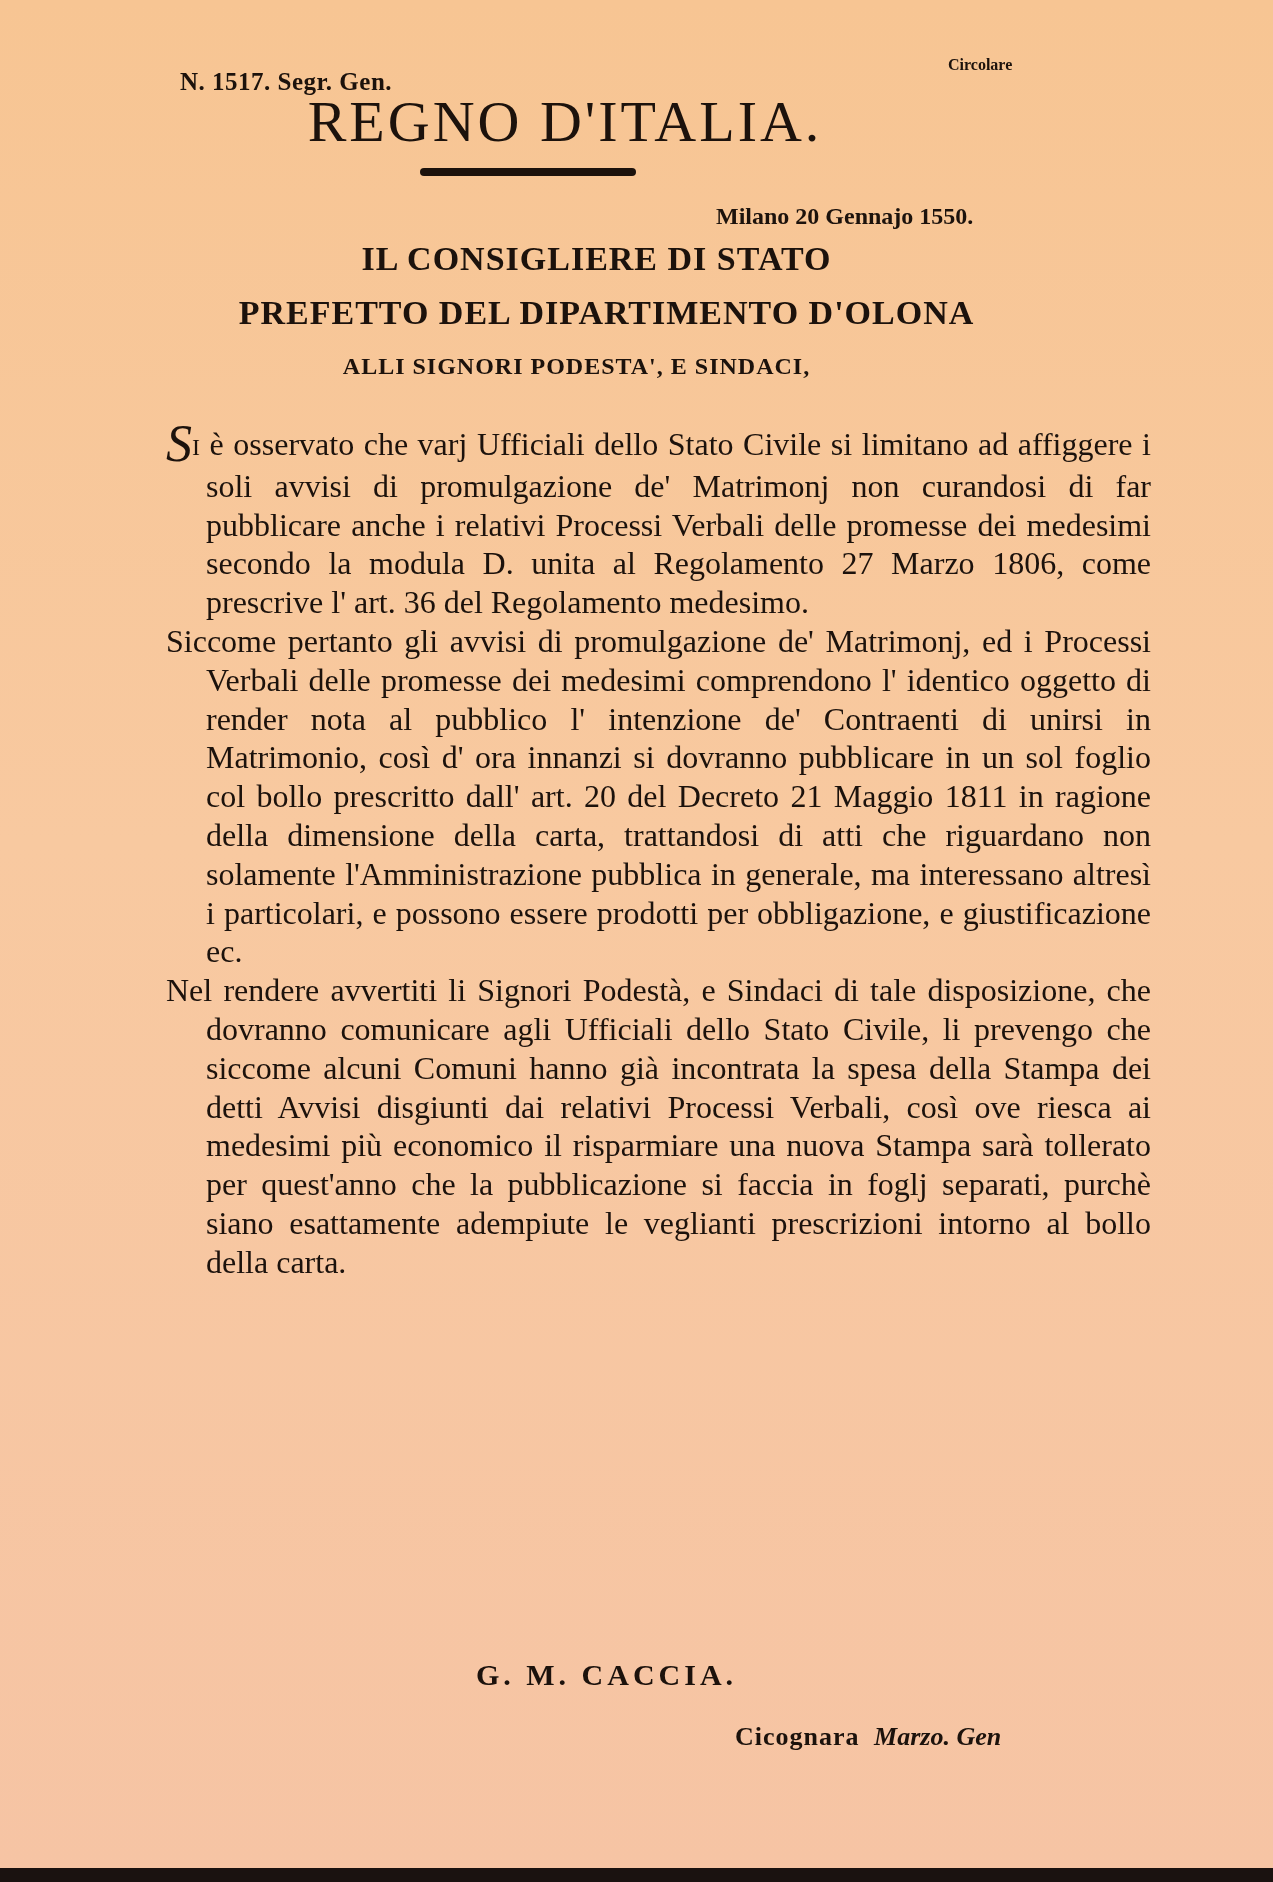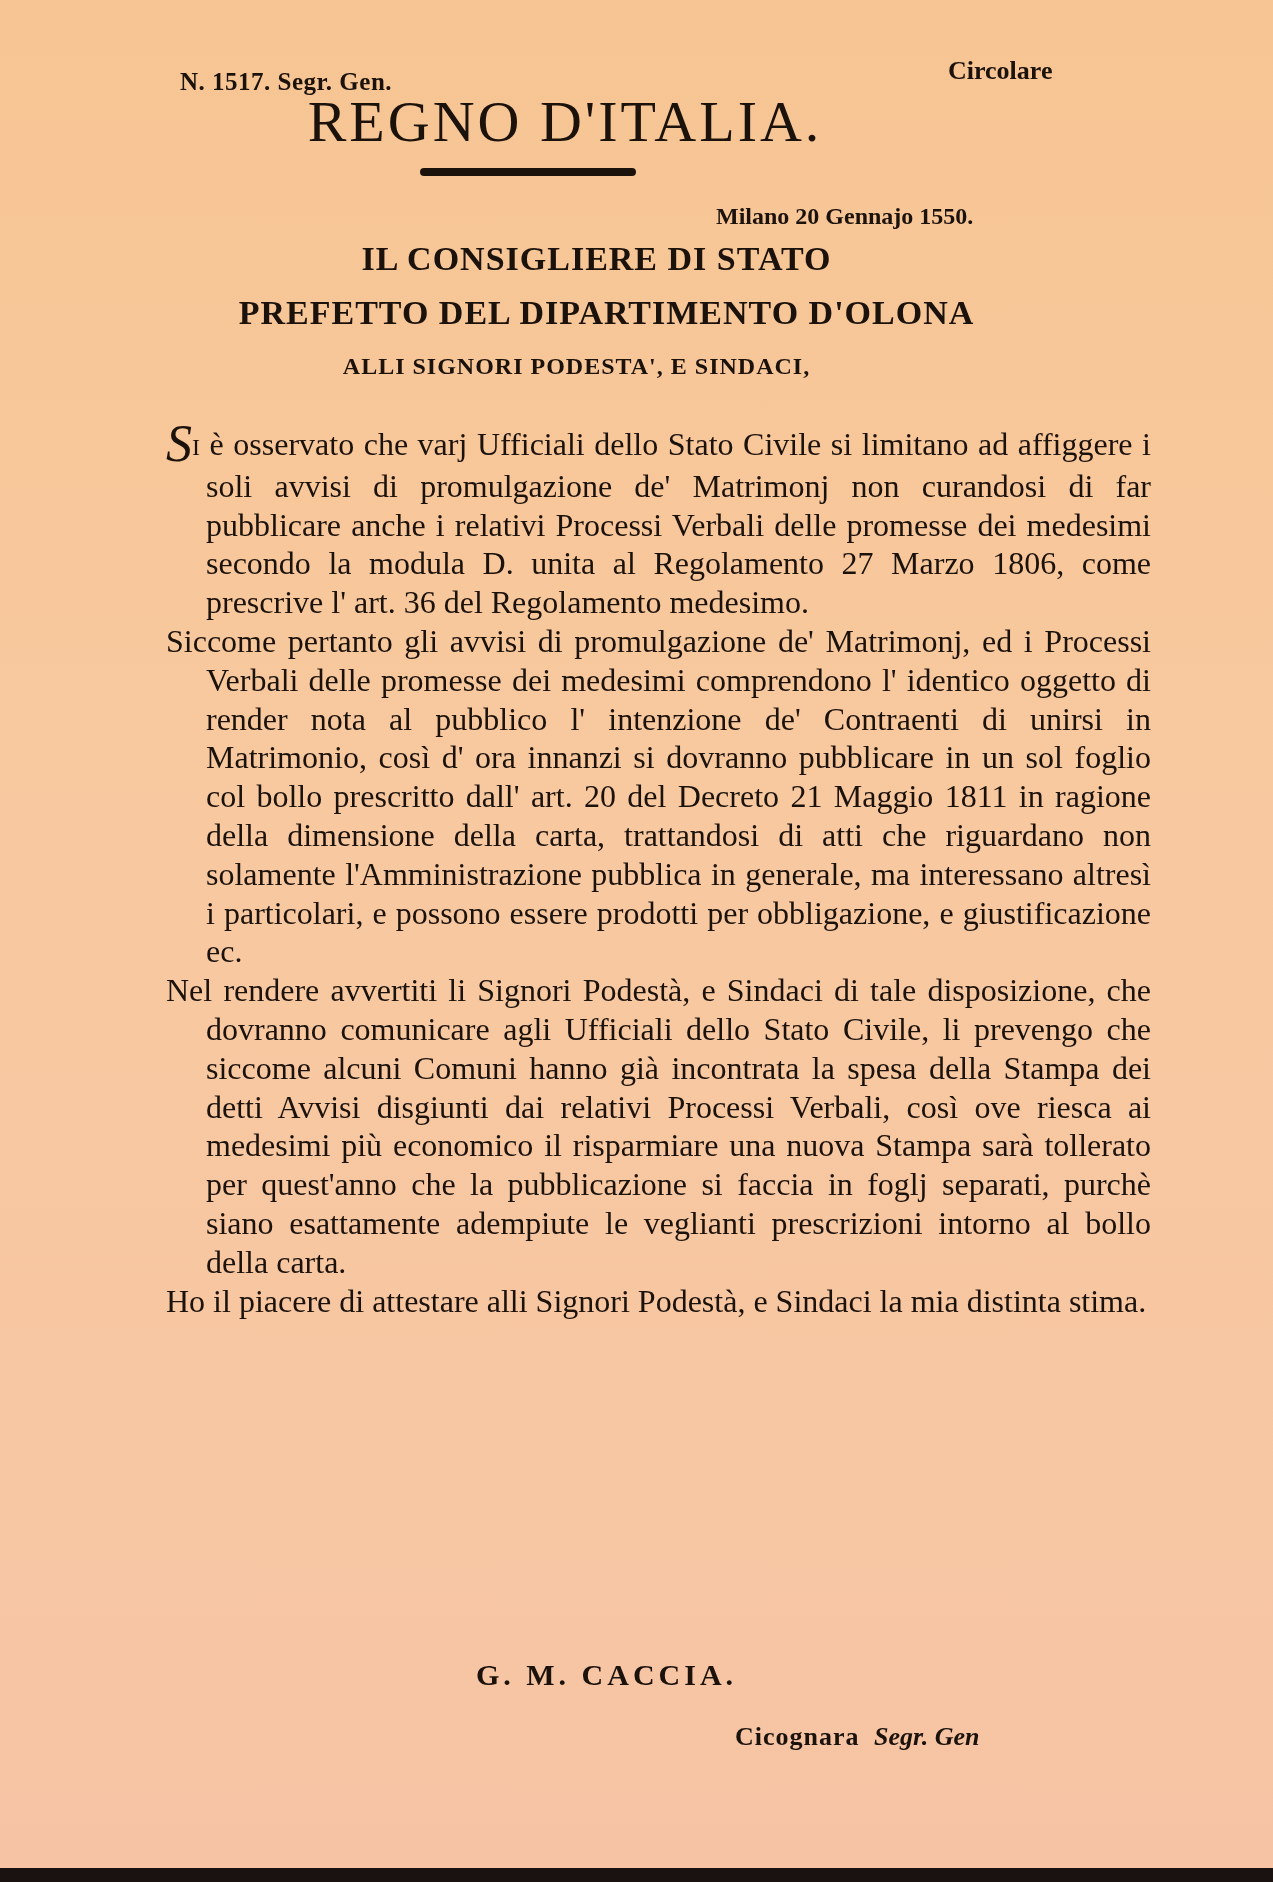--- a/index.html
+++ b/index.html
@@ -32,21 +32,21 @@
       position: absolute;
       left: 180px; top: 68px;
       font-size: 25px;
       font-weight: bold;
       letter-spacing: 0.5px;
       font-family: Liberation Serif, serif;
     }
     .circ {
       position: absolute;
       left: 948px; top: 56px;
-      font-size: 26px;
+      font-size: 16px;
       font-weight: bold;
     }
     .kingdom {
       position: absolute;
       left: 0; width: 1170px;
       top: 88px;
       text-align: center;
       font-size: 58px;
       letter-spacing: 3px;
       transform: scaleX(1.0);
@@ -143,23 +143,22 @@
   <div class="dateline">Milano 20 Gennajo 1550.</div>
 
   <div class="h1 h-consigliere">IL CONSIGLIERE DI STATO</div>
   <div class="h1 h-prefetto">PREFETTO DEL DIPARTIMENTO D'OLONA</div>
   <div class="h-alli">ALLI SIGNORI PODESTA', E SINDACI,</div>
 
   <div class="body-text">
     <p class="para"><span class="dropcap">S</span><span class="smallcap-i">I</span><span> è osservato che varj Ufficiali dello Stato Civile si limitano ad affiggere i soli avvisi di promulgazione de' Matrimonj non curandosi di far pubblicare anche i relativi Processi Verbali delle promesse dei medesimi secondo la modula D. unita al Regolamento 27 Marzo 1806, come prescrive l' art. 36 del Regolamento medesimo.</span></p>
     <p class="para">Siccome pertanto gli avvisi di promulgazione de' Matrimonj, ed i Processi Verbali delle promesse dei medesimi comprendono l' identico oggetto di render nota al pubblico l' intenzione de' Contraenti di unirsi in Matrimonio, così d' ora innanzi si dovranno pubblicare in un sol foglio col bollo prescritto dall' art. 20 del Decreto 21 Maggio 1811 in ragione della dimensione della carta, trattandosi di atti che riguardano non solamente l'Amministrazione pubblica in generale, ma interessano altresì i particolari, e possono essere prodotti per obbligazione, e giustificazione ec.</p>
     <p class="para">Nel rendere avvertiti li Signori Podestà, e Sindaci di tale disposizione, che dovranno comunicare agli Ufficiali dello Stato Civile, li prevengo che siccome alcuni Comuni hanno già incontrata la spesa della Stampa dei detti Avvisi disgiunti dai relativi Processi Verbali, così ove riesca ai medesimi più economico il risparmiare una nuova Stampa sarà tollerato per quest'anno che la pubblicazione si faccia in foglj separati, purchè siano esattamente adempiute le veglianti prescrizioni intorno al bollo della carta.</p>
-    <p class="para">Ho il piacere di attestare alli Signori Podestà, e Sindaci la mia distinta stima.</p>
   </div>
 
   <div class="signature">G. M. CACCIA.</div>
 
   <div class="countersign">
     <span class="name">Cicognara</span>
-    <span class="role">Segr. Gen</span>
+    <span class="role">Marzo. Gen</span>
   </div>
 </div>
 <div class="bottom-edge"></div>
 
 </body></html>

